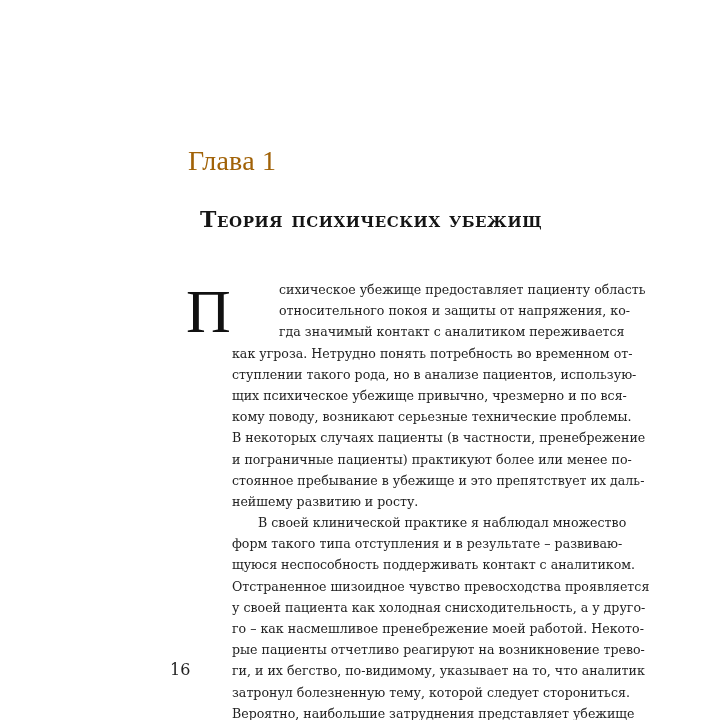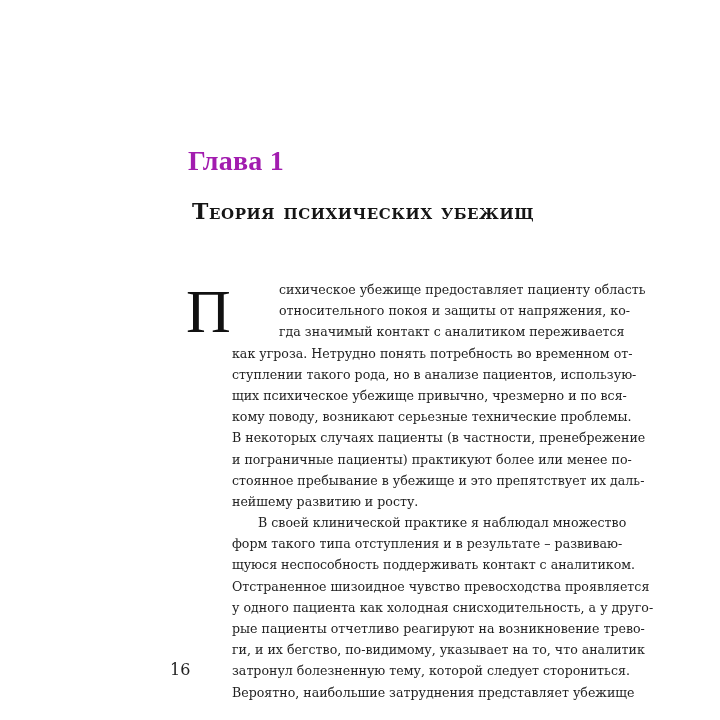--- a/index.html
+++ b/index.html
@@ -20,37 +20,37 @@
     left: 0; top: 0;
     width: 720px; height: 720px;
     background: #ffffff;
   }
   .chapter-label {
     position: absolute;
     left: 188px;
     top: 147px;
     font-family: "Liberation Serif", "DejaVu Serif", serif;
     font-size: 28px;
-    font-weight: bold;
-    color: #a21caf;
+    font-weight: normal;
+    color: #a16207;
     letter-spacing: 0.2px;
     margin: 0;
     line-height: 1;
   }
   .chapter-title {
     position: absolute;
     left: 188px;
     top: 196px;
     font-family: "DejaVu Serif", "Liberation Serif", serif;
     font-size: 22px;
     font-weight: bold;
     font-variant: small-caps;
     color: #151515;
     letter-spacing: 0.6px;
-    margin: 4px;
+    margin: 12px;
     line-height: 1;
     white-space: nowrap;
   }
   .body-text {
     position: absolute;
     left: 188px;
     top: 279px;
     width: 368px;
     font-family: "DejaVu Serif", "Liberation Serif", serif;
     font-size: 12.6px;
@@ -115,21 +115,22 @@
       <span class="line">и пограничные пациенты) практикуют более или менее по-</span>
       <span class="line">стоянное пребывание в убежище и это препятствует их даль-</span>
       <span class="line last">нейшему развитию и росту.</span>
     </div>
 
     <div class="paragraph">
       <span class="line indent">В своей клинической практике я наблюдал множество</span>
       <span class="line">форм такого типа отступления и в результате – развиваю-</span>
       <span class="line">щуюся неспособность поддерживать контакт с аналитиком.</span>
       <span class="line">Отстраненное шизоидное чувство превосходства проявляется</span>
-      <span class="line">у одного пациента как холодная снисходительность, а у друго-</span>
+      <span class="line">у своей пациента как холодная снисходительность, а у друго-</span>
+      <span class="line">го – как насмешливое пренебрежение моей работой. Некото-</span>
       <span class="line">рые пациенты отчетливо реагируют на возникновение трево-</span>
       <span class="line">ги, и их бегство, по-видимому, указывает на то, что аналитик</span>
       <span class="line">затронул болезненную тему, которой следует сторониться.</span>
       <span class="line">Вероятно, наибольшие затруднения представляет убежище</span>
 
     </div>
   </div>
 
   <div class="page-number">16</div>
 </div>

